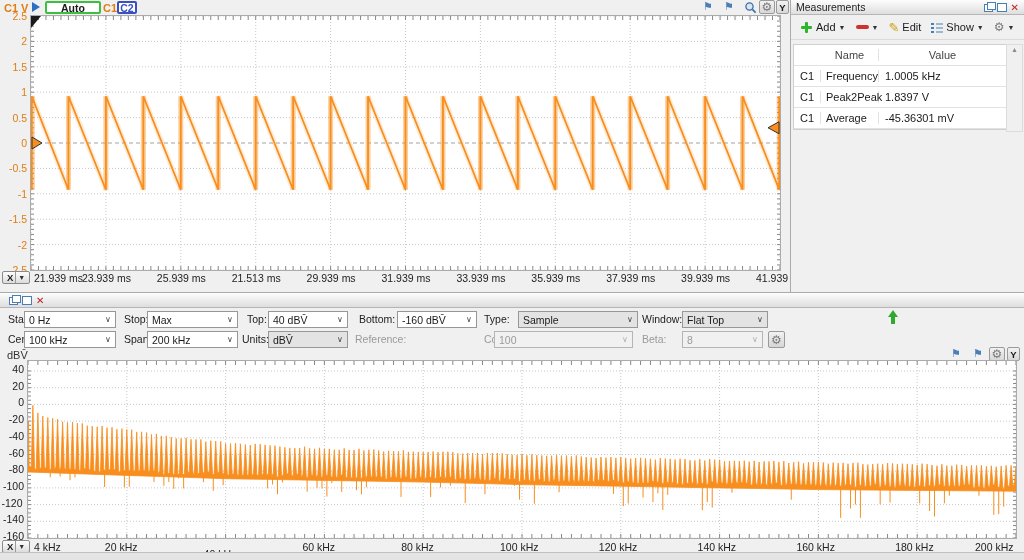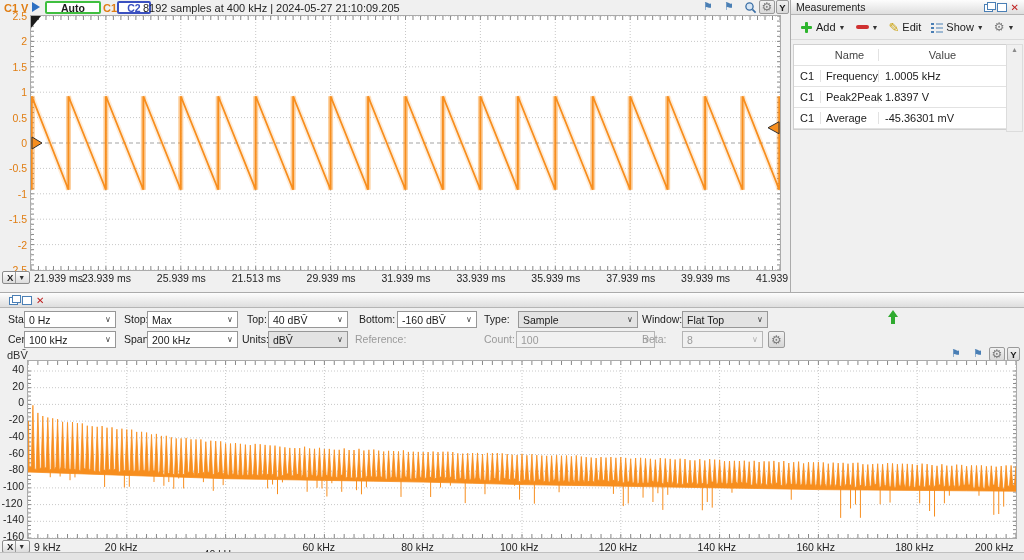--- a/index.html
+++ b/index.html
@@ -62,36 +62,35 @@
   .ctl-box.disabled .ch{color:#b0b0b0;}
   .gearbtn{position:absolute;width:17px;height:17px;background:linear-gradient(#f2f2f2,#d6d6d6);
            border:1px solid #9a9a9a;border-radius:2px;display:flex;align-items:center;justify-content:center;box-sizing:border-box;}
   .uparrow{position:absolute;width:12px;height:15px;}
   .uparrow:before{content:"";position:absolute;left:1px;top:0;width:0;height:0;
                   border-left:5px solid transparent;border-right:5px solid transparent;border-bottom:7px solid #2faa2f;}
   .uparrow:after{content:"";position:absolute;left:4px;top:6px;width:4px;height:8px;background:#2faa2f;}
   .bluearrow{width:0;height:0;border-left:8px solid #2d6fc2;border-top:5px solid transparent;border-bottom:5px solid transparent;}
   #autobtn{position:absolute;left:45px;top:1px;width:56px;height:13px;background:#fff;border:2px solid #3fbf3f;
            border-radius:2px;font-weight:bold;text-align:center;line-height:11px;font-size:10.5px;box-sizing:border-box;}
-  #c2box{position:absolute;left:117px;top:1px;width:34px;height:13px;border:2px solid #3a50c0;border-radius:2px;
+  #c2box{position:absolute;left:117px;top:1px;width:20px;height:13px;border:2px solid #3a50c0;border-radius:2px;
          color:#3a50c0;font-weight:bold;text-align:center;line-height:10px;font-size:10.5px;box-sizing:border-box;background:#fff;}
   .statusbar{position:absolute;left:0;right:0;bottom:0;height:7px;background:#e4e4e4;border-top:1px solid #c0c0c0;}
 </style>
 </head>
 <body>
 
 <div id="app">
 
   <div class="abs" style="left:0;top:0;width:790px;height:292px;background:#f0f0f0;">
     <div class="abs scope-ylab" style="left:4px;top:2px;font-weight:bold;">C1 V</div>
     <div class="abs bluearrow" style="left:32px;top:2px;"></div>
     <div id="autobtn">Auto</div>
     <div class="abs" style="left:103px;top:2px;color:#e07d12;font-weight:bold;">C1</div>
     <div id="c2box">C2</div>
-    <div class="abs" style="left:143px;top:2px;color:#222;">8192 samples at 400 kHz | 2024-05-27 21:10:09.205</div>
 
     <span class="abs icon-flag" style="left:703px;top:1px;">⚑</span>
     <span class="abs icon-flag" style="left:724px;top:1px;">⚑</span>
     <svg class="abs" style="left:744px;top:1px;" width="13" height="13">
       <circle cx="5.5" cy="5.5" r="3.6" fill="#d8e6f4" stroke="#3a6ea5" stroke-width="1.3"></circle>
       <line x1="8.4" y1="8.4" x2="11.6" y2="11.6" stroke="#3a6ea5" stroke-width="1.6"></line>
     </svg>
     <div class="sqbtn" style="left:759px;top:0;">
         <span class="icon-gear">⚙</span>
       </div>
@@ -610,21 +609,21 @@
           <div class="ctl-box select" style="left: 268px; width: 80px;">
             <div class="v">dBV̄</div>
             <div class="ch">∨</div>
           </div>
           <div class="ctl-label dis" style="left: 355px;">Reference:</div>
           <div class="ctl-box disabled" style="left: 393px; width: 84px; margin-top: 33px;">
             <div class="v">1 V̄</div>
             <div class="ch">∨</div>
           </div>
           <div class="ctl-label dis" style="left: 484px;">Count:</div>
-          <div class="ctl-box disabled" style="left: 516px; width: 139px;">
+          <div class="ctl-box disabled" style="left: 494px; width: 139px;">
             <div class="v">100</div>
             <div class="ch">∨</div>
           </div>
           <div class="ctl-label dis" style="left: 642px;">Beta:</div>
           <div class="ctl-box disabled" style="left: 682px; width: 81px;">
             <div class="v">8</div>
             <div class="ch">∨</div>
           </div>
         </div>
         <div class="gearbtn" style="left: 768px; top: 23px;">
@@ -1041,21 +1040,21 @@
         <div class="ylab" style="left: 0px; top: 220.3px; width: 24px; color: rgb(34, 34, 34);">-140</div>
         <div class="ylab" style="left: 0px; top: 237px; width: 24px; color: rgb(34, 34, 34);">-160</div>
       </div>
 
     <div class="xybtn" style="left:2px;top:247px;width:28px;padding-left:4px;">
       <span>X</span>
         <span class="sep"></span>
         <span class="car">▼</span>
     </div>
     <div id="fft-xlabels">
-        <div class="xlab" style="left: 34px; top: 248px;">9 kHz</div>
+        <div class="xlab" style="left: 34px; top: 248px;">4 kHz</div>
         <div class="xlab" style="left: 104.8px; top: 248px;">20 kHz</div>
         <div class="xlab" style="left: 203.6px; top: 248px; margin-top: 7px;">40 kHz</div>
         <div class="xlab" style="left: 302.4px; top: 248px;">60 kHz</div>
         <div class="xlab" style="left: 401.2px; top: 248px;">80 kHz</div>
         <div class="xlab" style="left: 500px; top: 248px;">100 kHz</div>
         <div class="xlab" style="left: 598.8px; top: 248px;">120 kHz</div>
         <div class="xlab" style="left: 697.6px; top: 248px;">140 kHz</div>
         <div class="xlab" style="left: 796.4px; top: 248px;">160 kHz</div>
         <div class="xlab" style="left: 895.2px; top: 248px;">180 kHz</div>
         <div class="xlab" style="left: 975px; top: 248px;">200 kHz</div>

